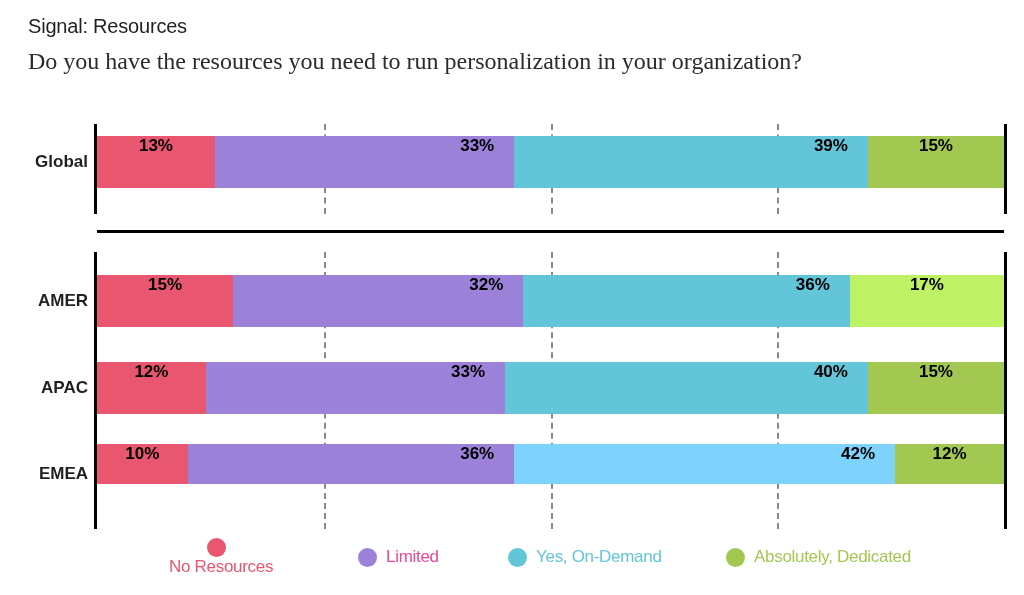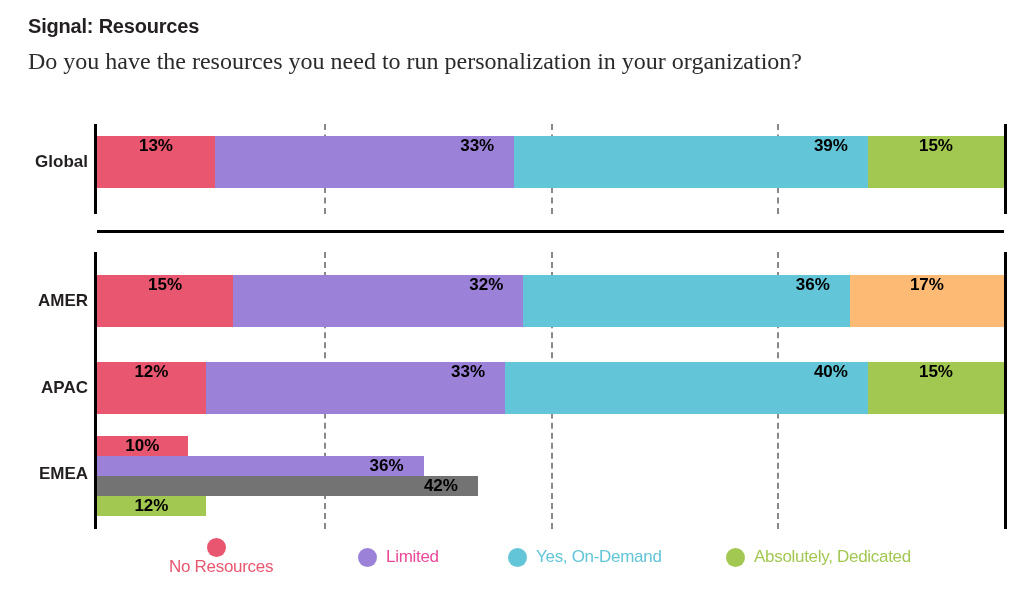--- a/index.html
+++ b/index.html
@@ -19,21 +19,21 @@
   
   #header {
     position: absolute;
     left: 28px;
     top: 14px;
     width: 970px;
   }
   #chart-title {
     font-family: "Liberation Sans", sans-serif;
     font-size: 20px;
-    font-weight: bold;
+    font-weight: normal;
     letter-spacing: -0.2px;
     color: #231f20;
     line-height: 24px;
     margin: 0;
   }
   #chart-subtitle {
     font-family: "Liberation Serif", serif;
     font-size: 24px;
     font-weight: normal;
     color: #2b2b2b;
@@ -179,48 +179,48 @@
     <div class="bar-row" style="top: 163px; height: 52px;">
       <div class="seg" style="width: 136.05px; background: rgb(232, 86, 111);">
         <span class="seg-value">15%</span>
       </div>
       <div class="seg align-right" style="width: 290.24px; background: rgb(155, 130, 216);">
         <span class="seg-value">32%</span>
       </div>
       <div class="seg align-right" style="width: 326.52px; background: rgb(98, 197, 216);">
         <span class="seg-value">36%</span>
       </div>
-      <div class="seg" style="width: 154.19px; background: #fdba74;">
+      <div class="seg" style="width: 154.19px; background: #bef264;">
         <span class="seg-value">17%</span>
       </div>
     </div>
     <div class="row-label" style="top: 250px;">APAC</div>
     <div class="bar-row" style="top: 250px; height: 52px;">
       <div class="seg" style="width: 108.84px; background: rgb(232, 86, 111);">
         <span class="seg-value">12%</span>
       </div>
       <div class="seg align-right" style="width: 299.31px; background: rgb(155, 130, 216);">
         <span class="seg-value">33%</span>
       </div>
       <div class="seg align-right" style="width: 362.8px; background: rgb(98, 197, 216);">
         <span class="seg-value">40%</span>
       </div>
       <div class="seg" style="width: 136.05px; background: rgb(163, 200, 82);">
         <span class="seg-value">15%</span>
       </div>
     </div>
     <div class="row-label" style="top: 336px;">EMEA</div>
-    <div class="bar-row" style="top: 324px; height: 40px; flex-direction: column;">
+    <div class="bar-row" style="top: 332px; height: 40px;">
       <div class="seg" style="width: 90.7px; background: rgb(232, 86, 111);">
         <span class="seg-value">10%</span>
       </div>
       <div class="seg align-right" style="width: 326.52px; background: rgb(155, 130, 216);">
         <span class="seg-value">36%</span>
       </div>
-      <div class="seg align-right" style="width: 380.94px; background: #737373;">
+      <div class="seg align-right" style="width: 380.94px; background: #7dd3fc;">
         <span class="seg-value">42%</span>
       </div>
       <div class="seg" style="width: 108.84px; background: rgb(163, 200, 82);">
         <span class="seg-value">12%</span>
       </div>
     </div>
   </div>
 
 <div id="legend" style="position: absolute;">
     <div class="legend-item" style="position: absolute; left: 63px; flex-direction: column;">

